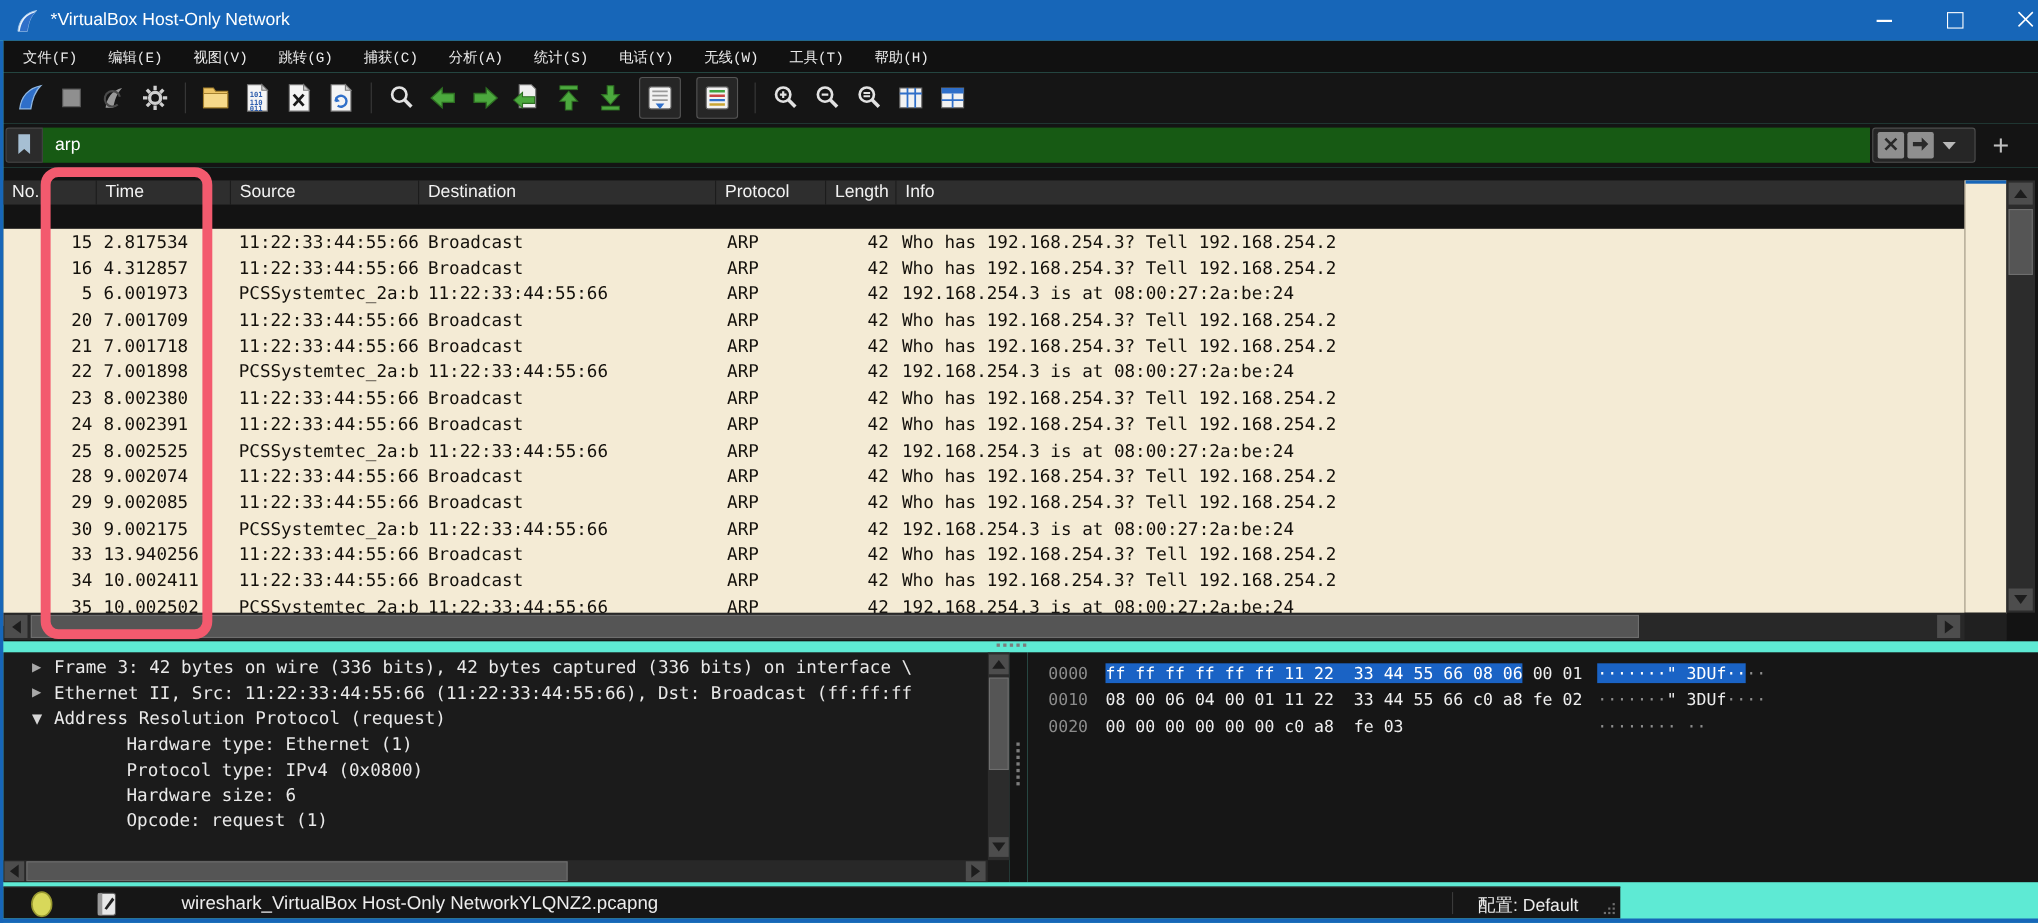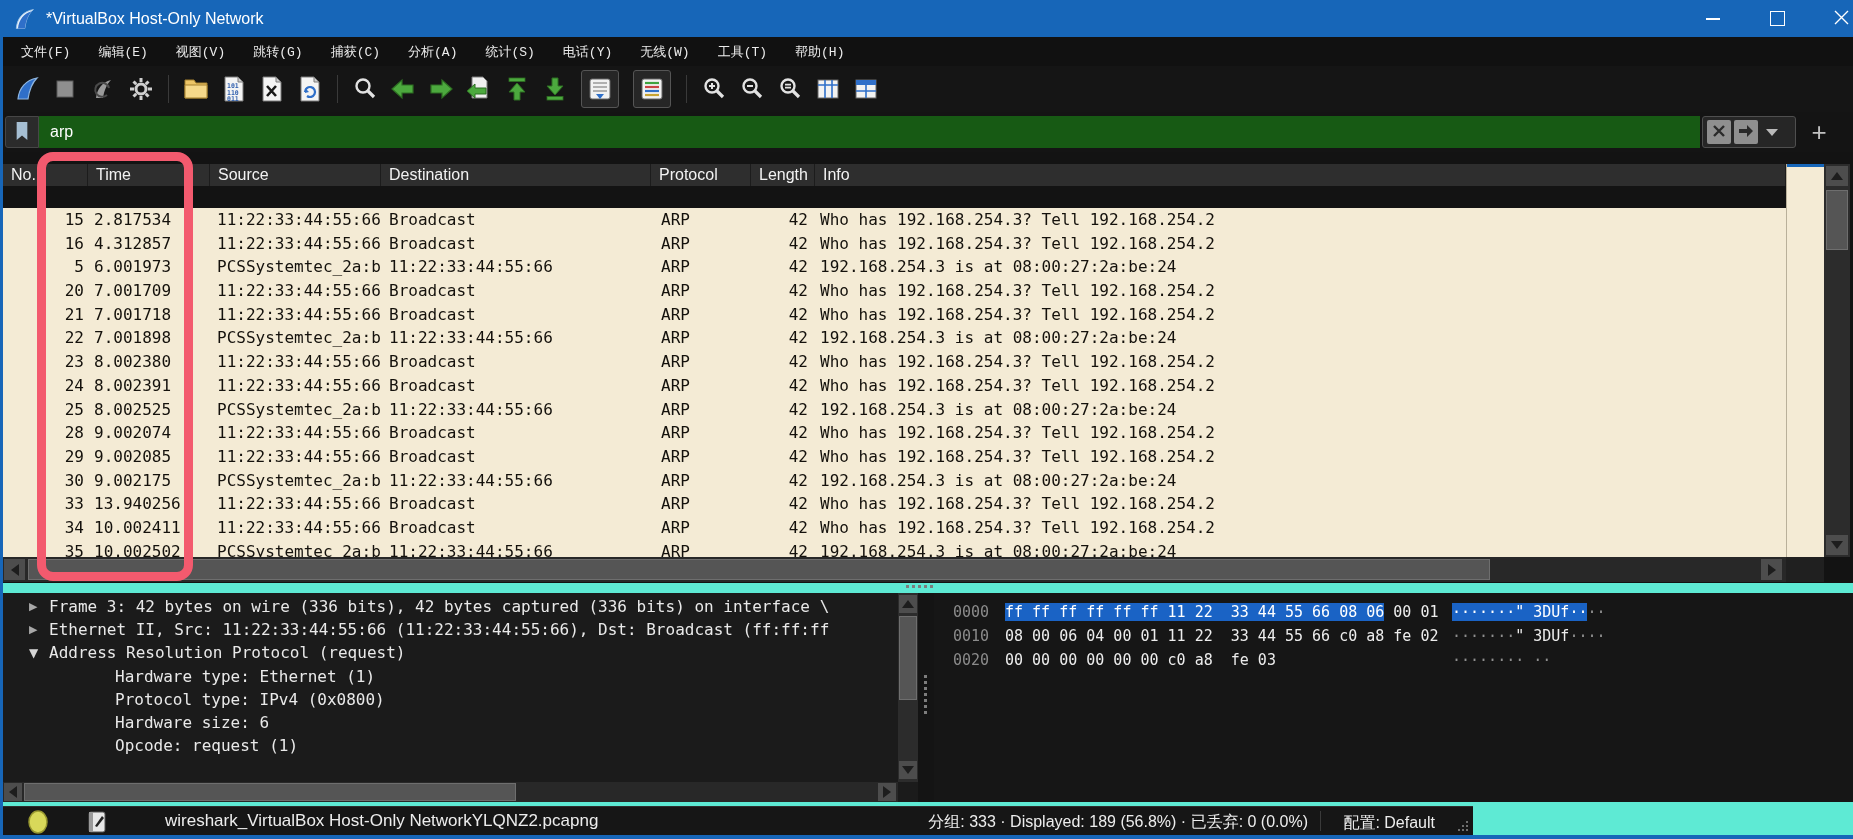--- a/index.html
+++ b/index.html
@@ -609,21 +609,20 @@
           </svg></span>
     </button>
     <button id="sb-annot">
       <span><svg width="20" height="24" viewBox="0 0 20 24">
             <rect x="2" y="2" width="16" height="20" rx="2" fill="#e8e8e8" stroke="#555"></rect>
             <rect x="2" y="2" width="4" height="20" fill="#9a9a9a"></rect>
             <path d="M8 16 L15 6 L17 8 L10 17 Z" fill="#222"></path>
           </svg></span>
     </button>
     <span id="sb-filename">wireshark_VirtualBox Host-Only NetworkYLQNZ2.pcapng</span>
-    <span id="sb-stats">分组: 333 · Displayed: 189 (56.8%) · 已丢弃: 0 (0.0%)</span>
     <span id="sb-sep"></span>
     <button id="sb-profile">配置:  Default</button>
     <span id="sb-grip"><svg width="14" height="14" viewBox="0 0 14 14">
           <g fill="#6f6f6f">
             <rect x="10" y="2" width="2" height="2"></rect>
             <rect x="10" y="6" width="2" height="2"></rect>
             <rect x="6" y="6" width="2" height="2"></rect>
             <rect x="10" y="10" width="2" height="2"></rect>
             <rect x="6" y="10" width="2" height="2"></rect>
             <rect x="2" y="10" width="2" height="2"></rect>

